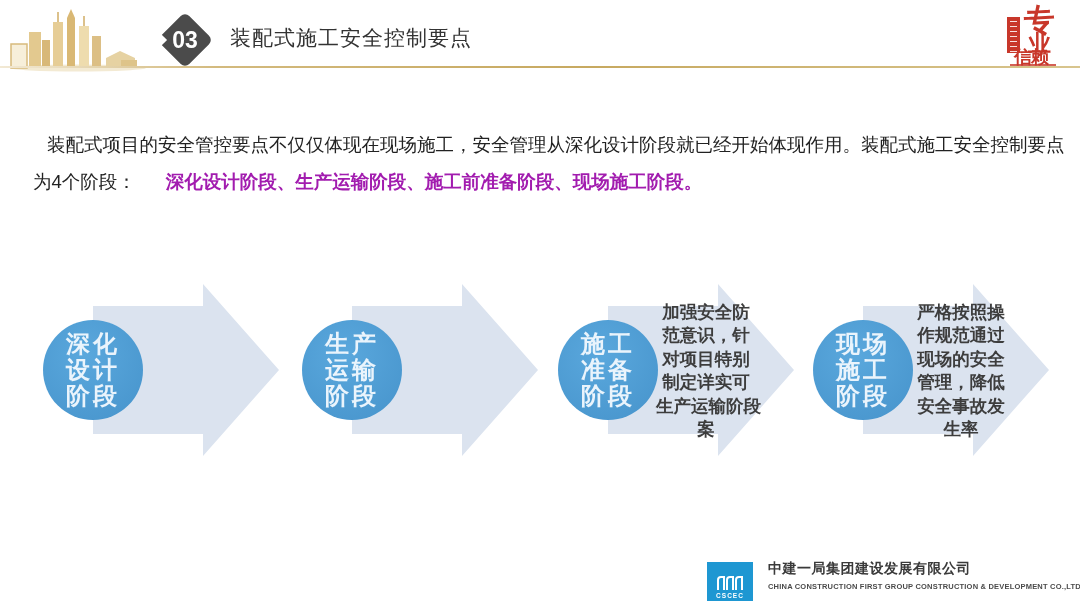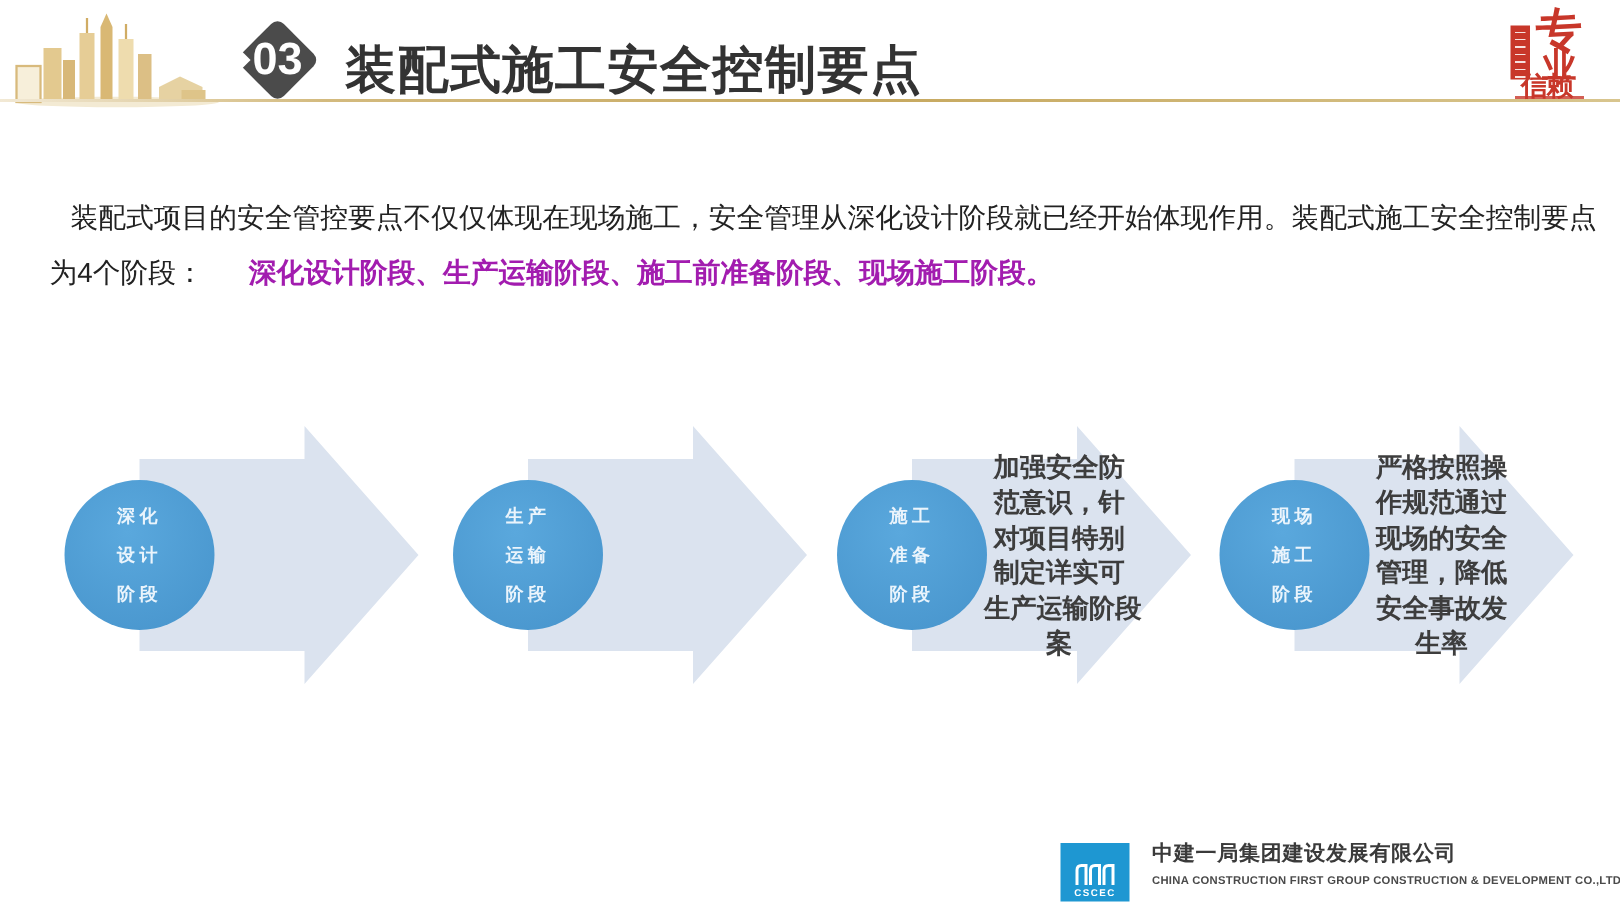--- a/index.html
+++ b/index.html
@@ -5,22 +5,22 @@
   html,body{margin:0;padding:0;background:#e8e8e8;}
   .slide{
     position:relative;width:1080px;height:608px;background:#ffffff;
     overflow:hidden;font-family:"Liberation Sans","DejaVu Sans",sans-serif;
   }
   
   .skyline{position:absolute;left:8px;top:8px;}
   .badge{position:absolute;left:156px;top:11px;width:58px;height:58px;}
   .badge .dia{position:absolute;left:9px;top:9px;width:40px;height:40px;background:#4b4b4b;border-radius:6px;transform:rotate(45deg);}
   .badge .notch{position:absolute;left:-1px;top:24px;width:10px;height:10px;background:#ffffff;transform:rotate(45deg);}
-  .badge .num{position:absolute;left:0;top:0;width:58px;height:58px;display:flex;align-items:center;justify-content:center;color:#ffffff;font-size:30px;font-weight:bold;}
-  .page-title{position:absolute;left:230px;top:24px;font-size:34px;font-weight:bold;color:#333333;letter-spacing:1px;}
+  .badge .num{position:absolute;left:0;top:0;width:58px;height:58px;display:flex;align-items:center;justify-content:center;color:#ffffff;font-size:23px;font-weight:bold;}
+  .page-title{position:absolute;left:230px;top:24px;font-size:21px;font-weight:normal;color:#333333;letter-spacing:1px;}
   .gold-rule{position:absolute;left:0;top:66px;width:1080px;height:2px;background:linear-gradient(90deg,#f2e9d5 0%,#d3ba7e 20%,#c7a960 55%,#d8c58e 100%);}
   
   .seal{position:absolute;left:1000px;top:6px;width:58px;height:60px;font-family:"DejaVu Serif","Liberation Serif",serif;}
   .seal .strip{position:absolute;left:7px;top:11px;width:13px;height:36px;background:#c8372a;
     background-image:repeating-linear-gradient(180deg,rgba(255,255,255,.85) 0 1px,transparent 1px 5px);
     background-size:7px 100%;background-repeat:no-repeat;background-position:3px 4px;}
   .seal .c1{position:absolute;right:3px;top:-6px;font-size:31px;font-weight:bold;color:#c8372a;transform:rotate(-3deg);}
   .seal .c2{position:absolute;right:7px;top:22px;font-size:23px;font-weight:bold;color:#c8372a;}
   .seal .c3{position:absolute;left:14px;bottom:-3px;font-size:18px;font-weight:bold;color:#c8372a;letter-spacing:-1px;}
   .seal::after{content:"";position:absolute;left:10px;right:2px;bottom:0;height:2px;background:#c8372a;opacity:.8;}
@@ -29,21 +29,21 @@
   .intro .l1{white-space:nowrap;text-indent:14px;}
   .intro .l2{white-space:nowrap;}
   .intro b{color:#a21caf;margin-left:30px;}
   
   .stage{position:absolute;top:268px;width:240px;height:205px;}
   .stage .arrow{position:absolute;left:0;top:0;}
   .stage .circle{
     position:absolute;left:0;top:52px;width:100px;height:100px;border-radius:50%;
     background:radial-gradient(circle at 42% 35%,#5aa8dd,#4693cb);
     display:flex;align-items:center;justify-content:center;
-    color:#eaf4fc;font-size:12px;font-weight:bold;letter-spacing:3px;
+    color:#eaf4fc;font-size:24px;font-weight:bold;letter-spacing:3px;
     line-height:26px;text-align:center;white-space:pre;
   }
   .stage .desc{
     position:absolute;left:98px;top:50%;width:100px;transform:translateY(-50%);
     font-size:17.5px;line-height:23.5px;font-weight:600;color:#3d3d3d;
     text-align:center;white-space:pre;
   }
   .s1{left:43px;} .s2{left:302px;} .s3{left:558px;} .s4{left:813px;}
   
   .logo{position:absolute;left:707px;top:562px;width:46px;height:39px;background:#1e97d2;

